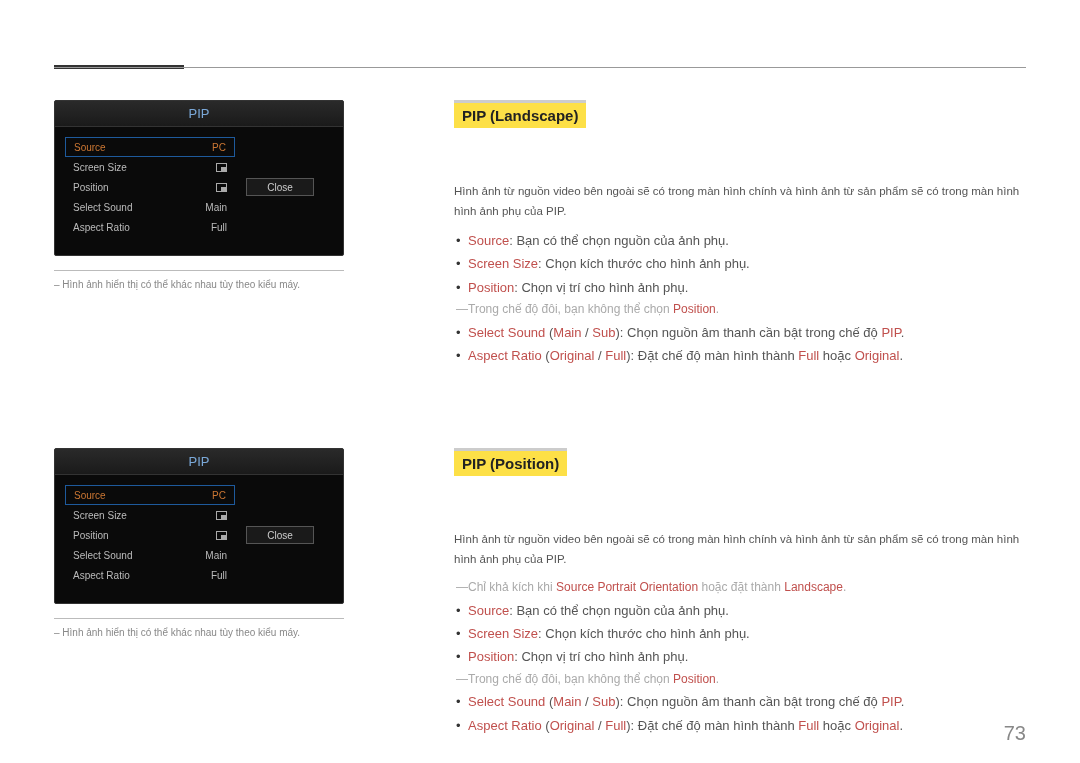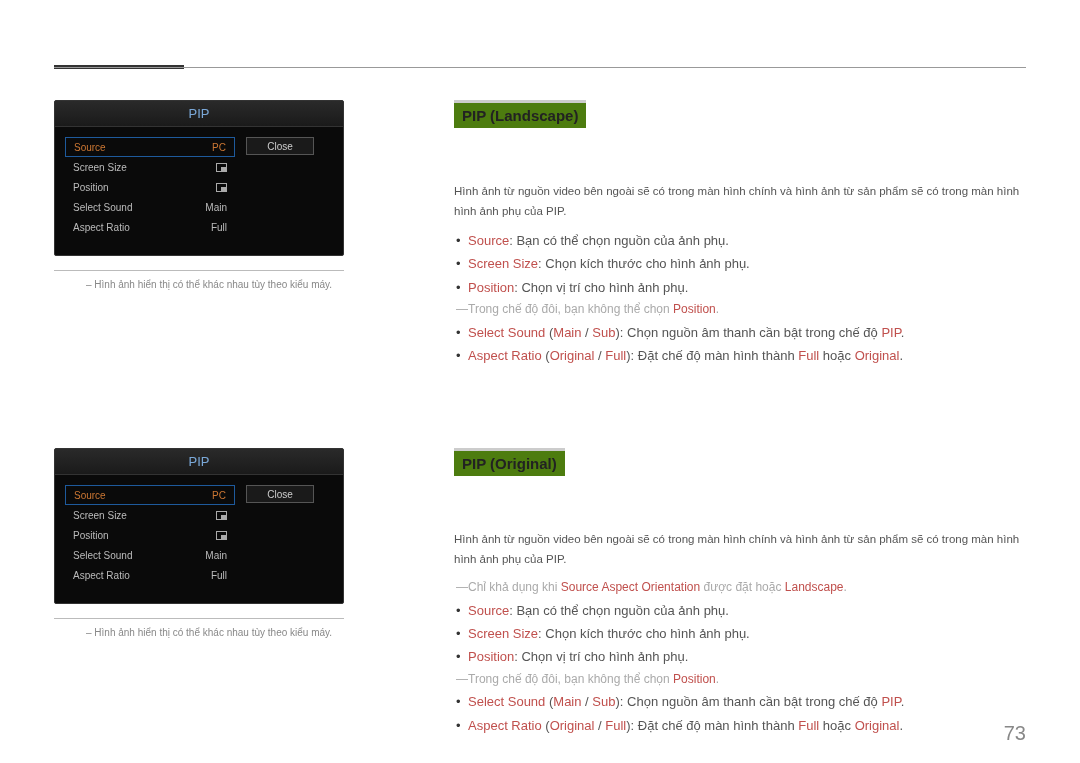--- a/index.html
+++ b/index.html
@@ -100,20 +100,21 @@
   content: '';
   position: absolute;
   width: 5px;
   height: 4px;
   right: 0;
   bottom: 0;
   background: #aaa;
 }
 .pip-right {
   display: flex;
+  align-items: center;
   justify-content: center;
   width: 90px;
 }
 .close-btn {
   width: 68px;
   height: 18px;
   background: #1a1a1a;
   border: 1px solid #555;
   color: #ccc;
   font-size: 10px;
@@ -125,25 +126,24 @@
 .pip-footer { height: 8px; }
 .hr-line {
   border: none;
   border-top: 1px solid #bbb;
   margin: 14px 0 8px 0;
   width: 290px;
 }
 .note-text {
   font-size: 10px;
   color: #888;
-  margin-left: 32px;
 }
 .section-header {
   display: inline-block;
-  background: #4d7c0f;
+  background: #fde047;
   color: #222;
   font-size: 15px;
   font-weight: bold;
   padding: 4px 8px;
   margin-bottom: 12px;
   border-top: 3px solid #ccc;
 }
 .body-text {
   font-size: 11.5px;
   color: #555;
@@ -269,23 +269,23 @@
     <li><span class="red">Position</span><span>: Chọn vị trí cho hình ảnh phụ.</span></li>
   </ul>
   <div class="sub-note"><span>Trong chế độ đôi, bạn không thể chọn </span><span class="red">Position</span><span>.</span></div>
   <ul class="bullet-list">
     <li><span class="red">Select Sound</span> (<span class="red">Main</span> / <span class="red">Sub</span>)<span>: Chọn nguồn âm thanh cần bật trong chế độ </span><span class="red">PIP</span><span>.</span></li>
     <li><span class="red">Aspect Ratio</span> (<span class="red">Original</span> / <span class="red">Full</span>)<span>: Đặt chế độ màn hình thành </span><span class="red">Full</span><span> hoặc </span><span class="red">Original</span><span>.</span></li>
   </ul>
 </div>
 
 <div class="right-col bottom">
-  <div class="section-header">PIP (Original)</div>
+  <div class="section-header">PIP (Position)</div>
   <div class="body-text">Hình ảnh từ nguồn video bên ngoài sẽ có trong màn hình chính và hình ảnh từ sản phẩm sẽ có trong màn hình hình ảnh phụ của PIP.</div>
-  <div class="sub-note" style="padding-left:14px"><span>Chỉ khả dụng khi </span><span class="red">Source Aspect Orientation</span><span> được đặt hoặc </span><span class="red">Landscape</span><span>.</span></div>
+  <div class="sub-note" style="padding-left:14px"><span>Chỉ khả kích khi </span><span class="red">Source Portrait Orientation</span><span> hoặc đặt thành </span><span class="red">Landscape</span><span>.</span></div>
   <ul class="bullet-list">
     <li><span class="red">Source</span><span>: Bạn có thể chọn nguồn của ảnh phụ.</span></li>
     <li><span class="red">Screen Size</span><span>: Chọn kích thước cho hình ảnh phụ.</span></li>
     <li><span class="red">Position</span><span>: Chọn vị trí cho hình ảnh phụ.</span></li>
   </ul>
   <div class="sub-note"><span>Trong chế độ đôi, bạn không thể chọn </span><span class="red">Position</span><span>.</span></div>
   <ul class="bullet-list">
     <li><span class="red">Select Sound</span> (<span class="red">Main</span> / <span class="red">Sub</span>)<span>: Chọn nguồn âm thanh cần bật trong chế độ </span><span class="red">PIP</span><span>.</span></li>
     <li><span class="red">Aspect Ratio</span> (<span class="red">Original</span> / <span class="red">Full</span>)<span>: Đặt chế độ màn hình thành </span><span class="red">Full</span><span> hoặc </span><span class="red">Original</span><span>.</span></li>
   </ul>

